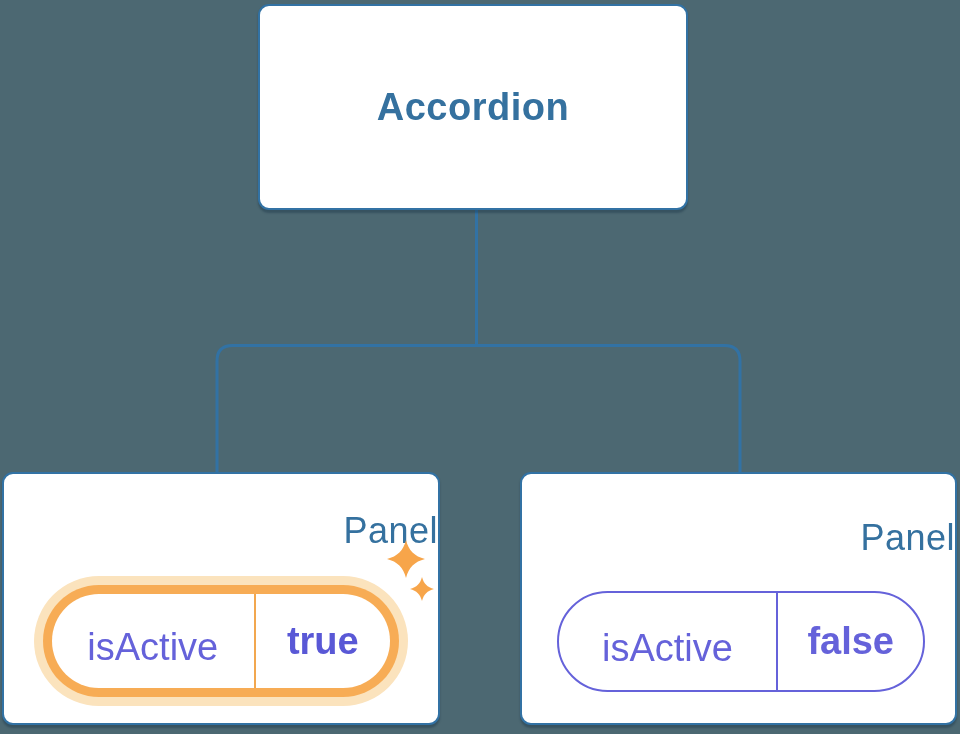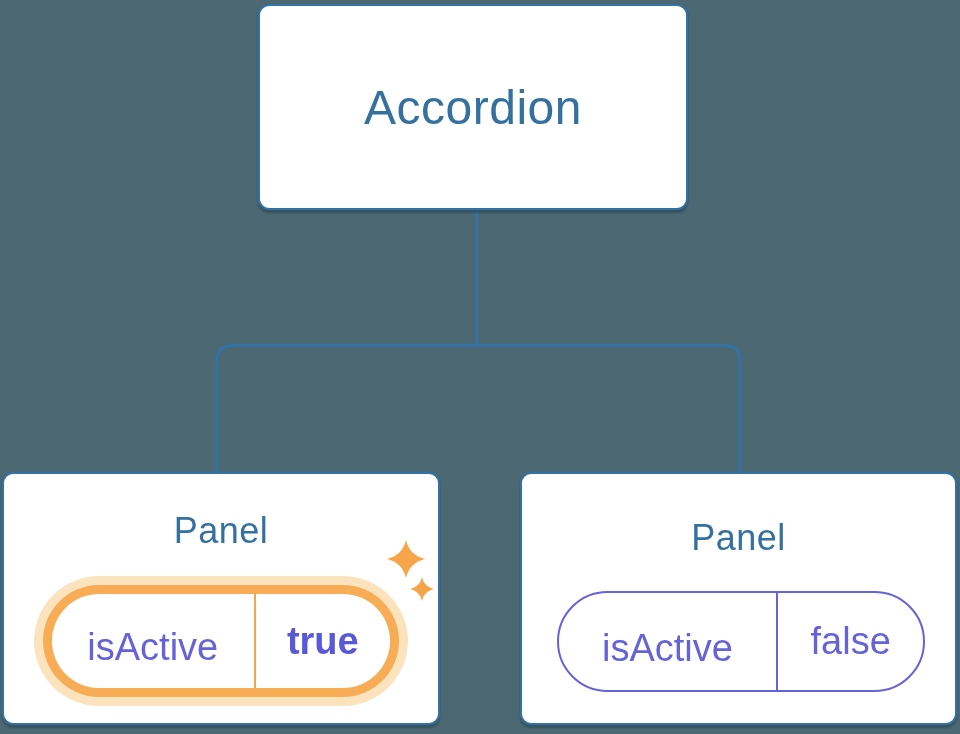--- a/index.html
+++ b/index.html
@@ -37,32 +37,32 @@
     left: 258px;
     top: 4px;
     width: 430px;
     height: 206px;
     display: flex;
     align-items: center;
     justify-content: center;
   }
   .node-root-label {
     color: var(--node-text, #35719F);
-    font-size: 48px;
-    font-weight: 400;
+    font-size: 38px;
+    font-weight: 700;
     letter-spacing: 0.5px;
     text-align: center;
   }
   .panel-left  { left: 2px;   top: 472px; width: 438px; height: 253px; }
   .panel-right { left: 520px; top: 472px; width: 437px; height: 253px; }
   .panel-title {
     position: absolute;
     left: 0;
     width: 100%;
-    text-align: center;
+    text-align: right;
     color: var(--node-text, #35719F);
     font-size: 36px;
     font-weight: 500;
     letter-spacing: 0.5px;
   }
   .panel-left  .panel-title { top: 36px; }
   .panel-right .panel-title { top: 43px; }
 
   
   .pill-active-glow {
@@ -127,21 +127,21 @@
   .pill-cell-key   { flex: 1.5; margin-top: 13px; }
   .pill-cell-value { flex: 1; }
   .state-key {
     color: var(--state-text, #6562DA);
     font-size: 38px;
     font-weight: 400;
   }
   .state-value {
     color: var(--state-text, #6562DA);
     font-size: 38px;
-    font-weight: 400;
+    font-weight: 700;
   }
   .state-value-active {
     color: var(--state-value-active, #5958D6);
     font-weight: 700;
   }
   .sparkles {
     position: absolute;
     left: 386px;
     top: 539px;
     width: 50px;

